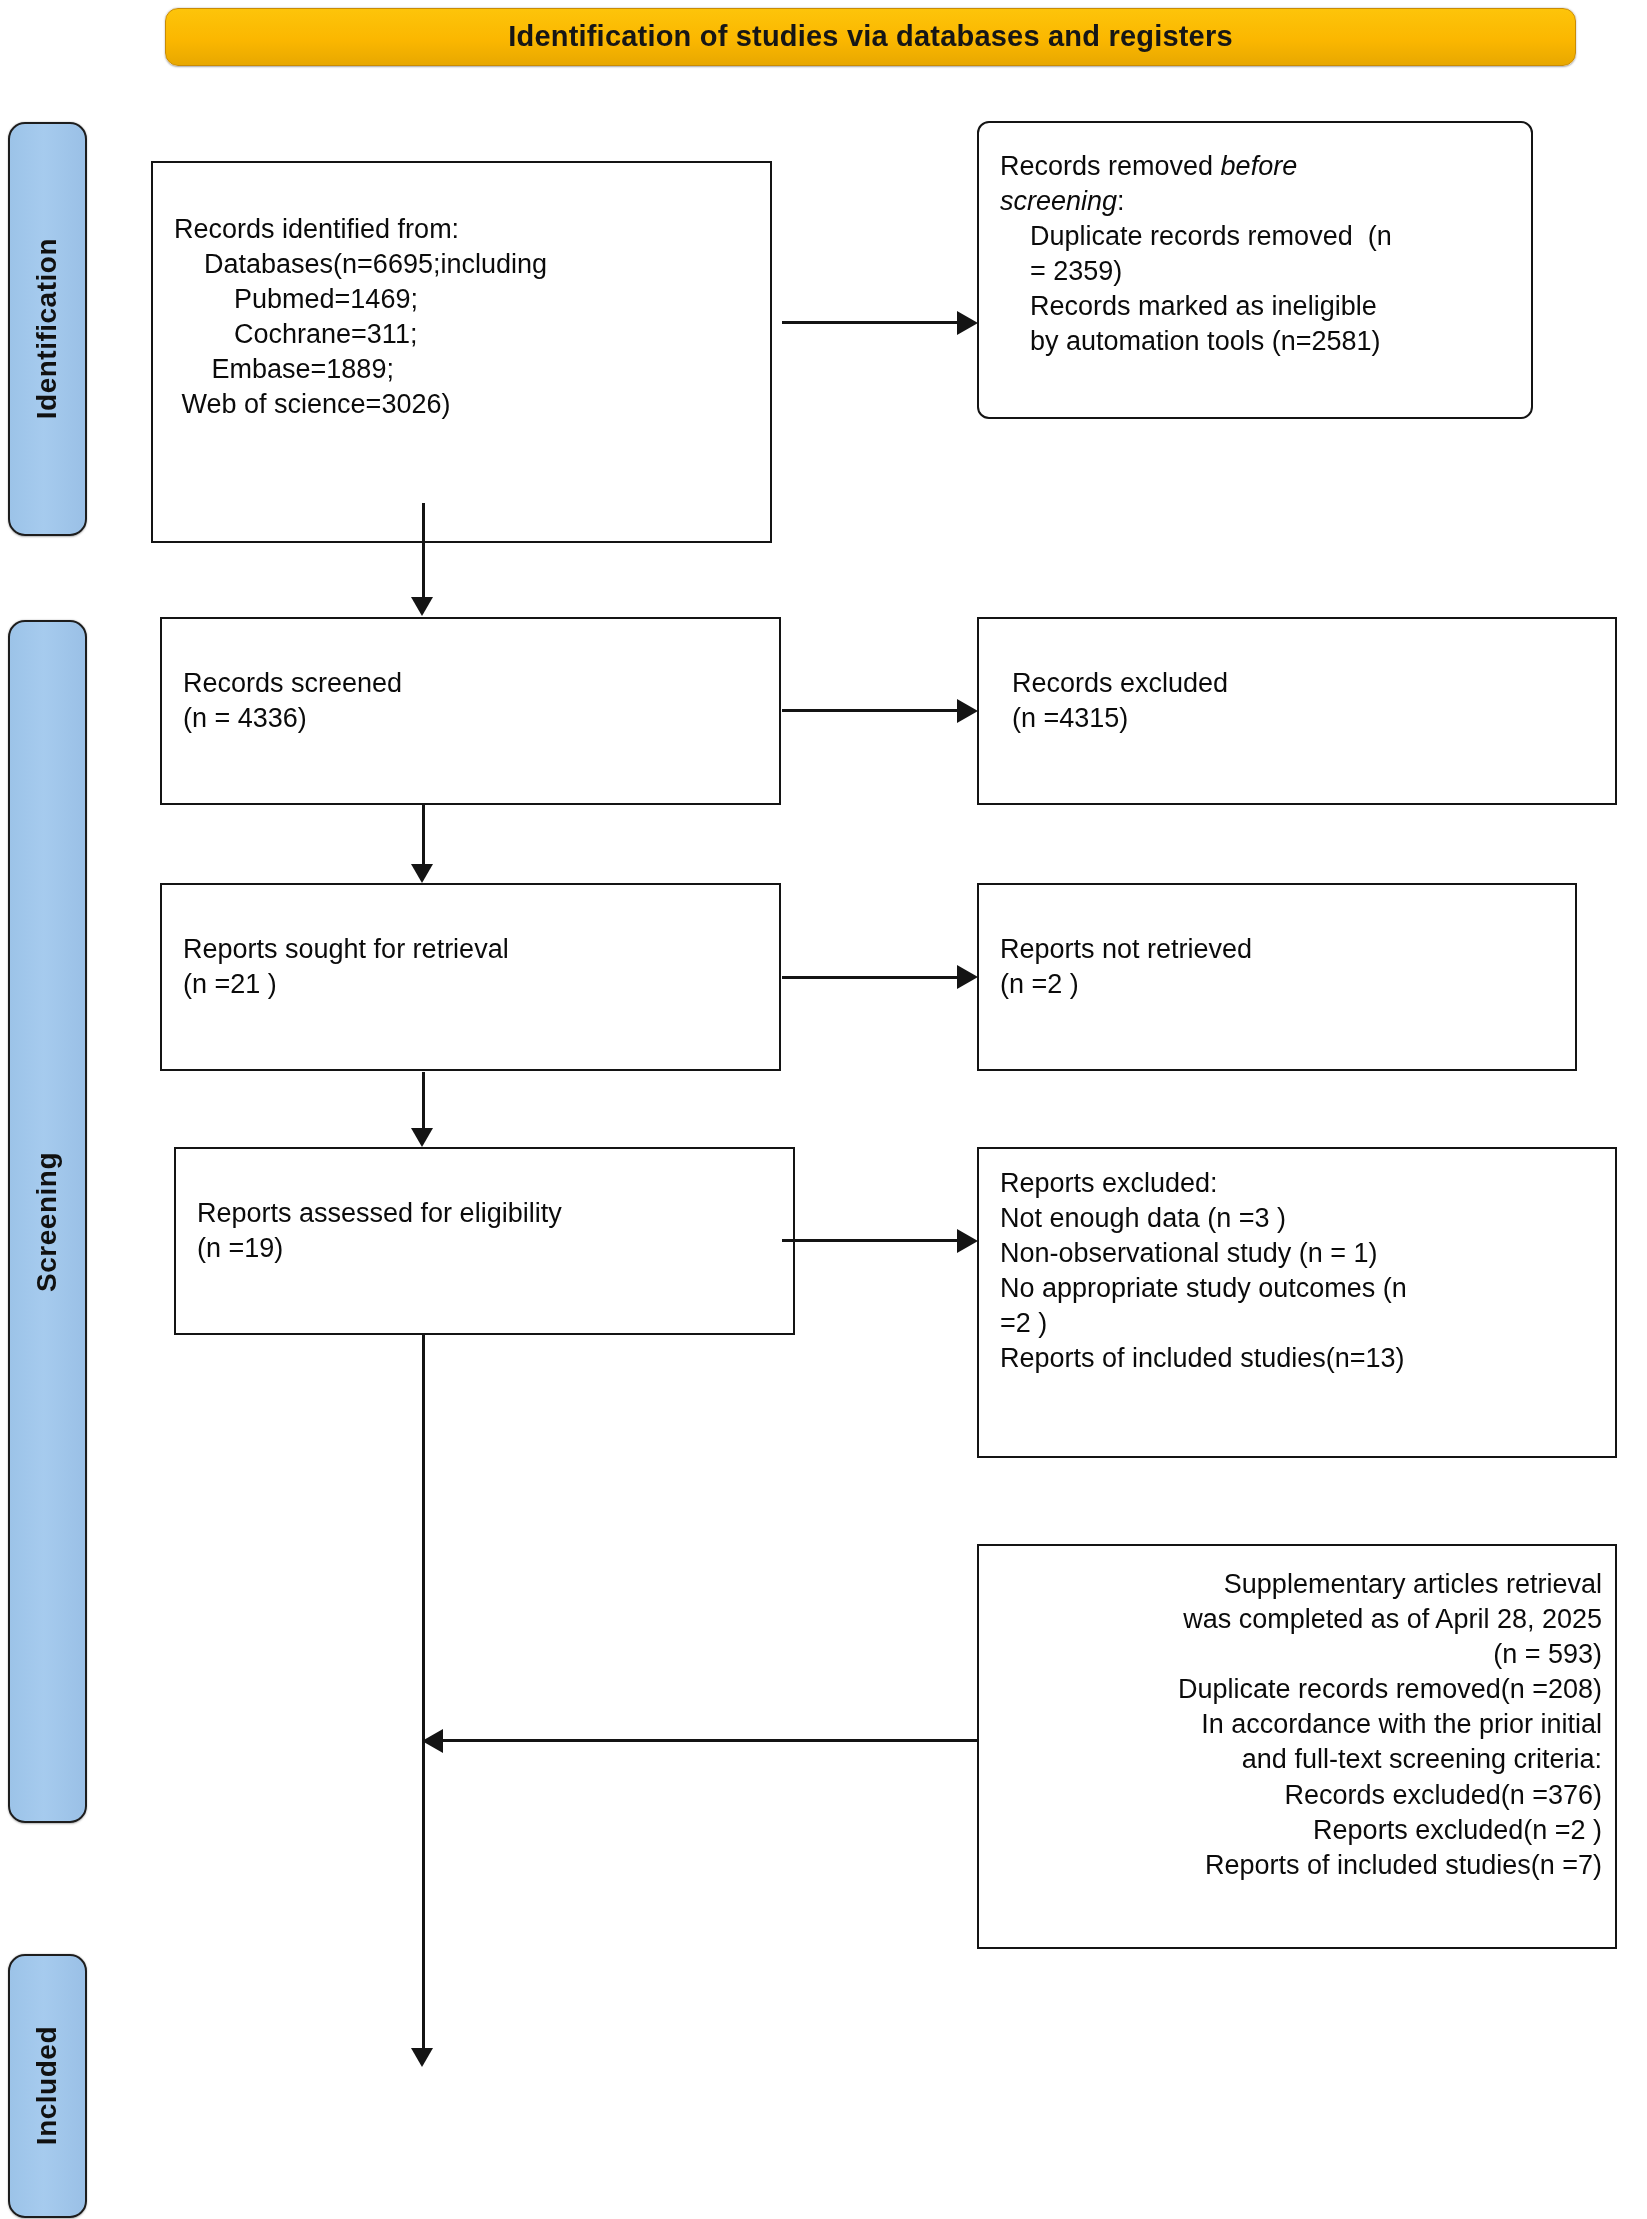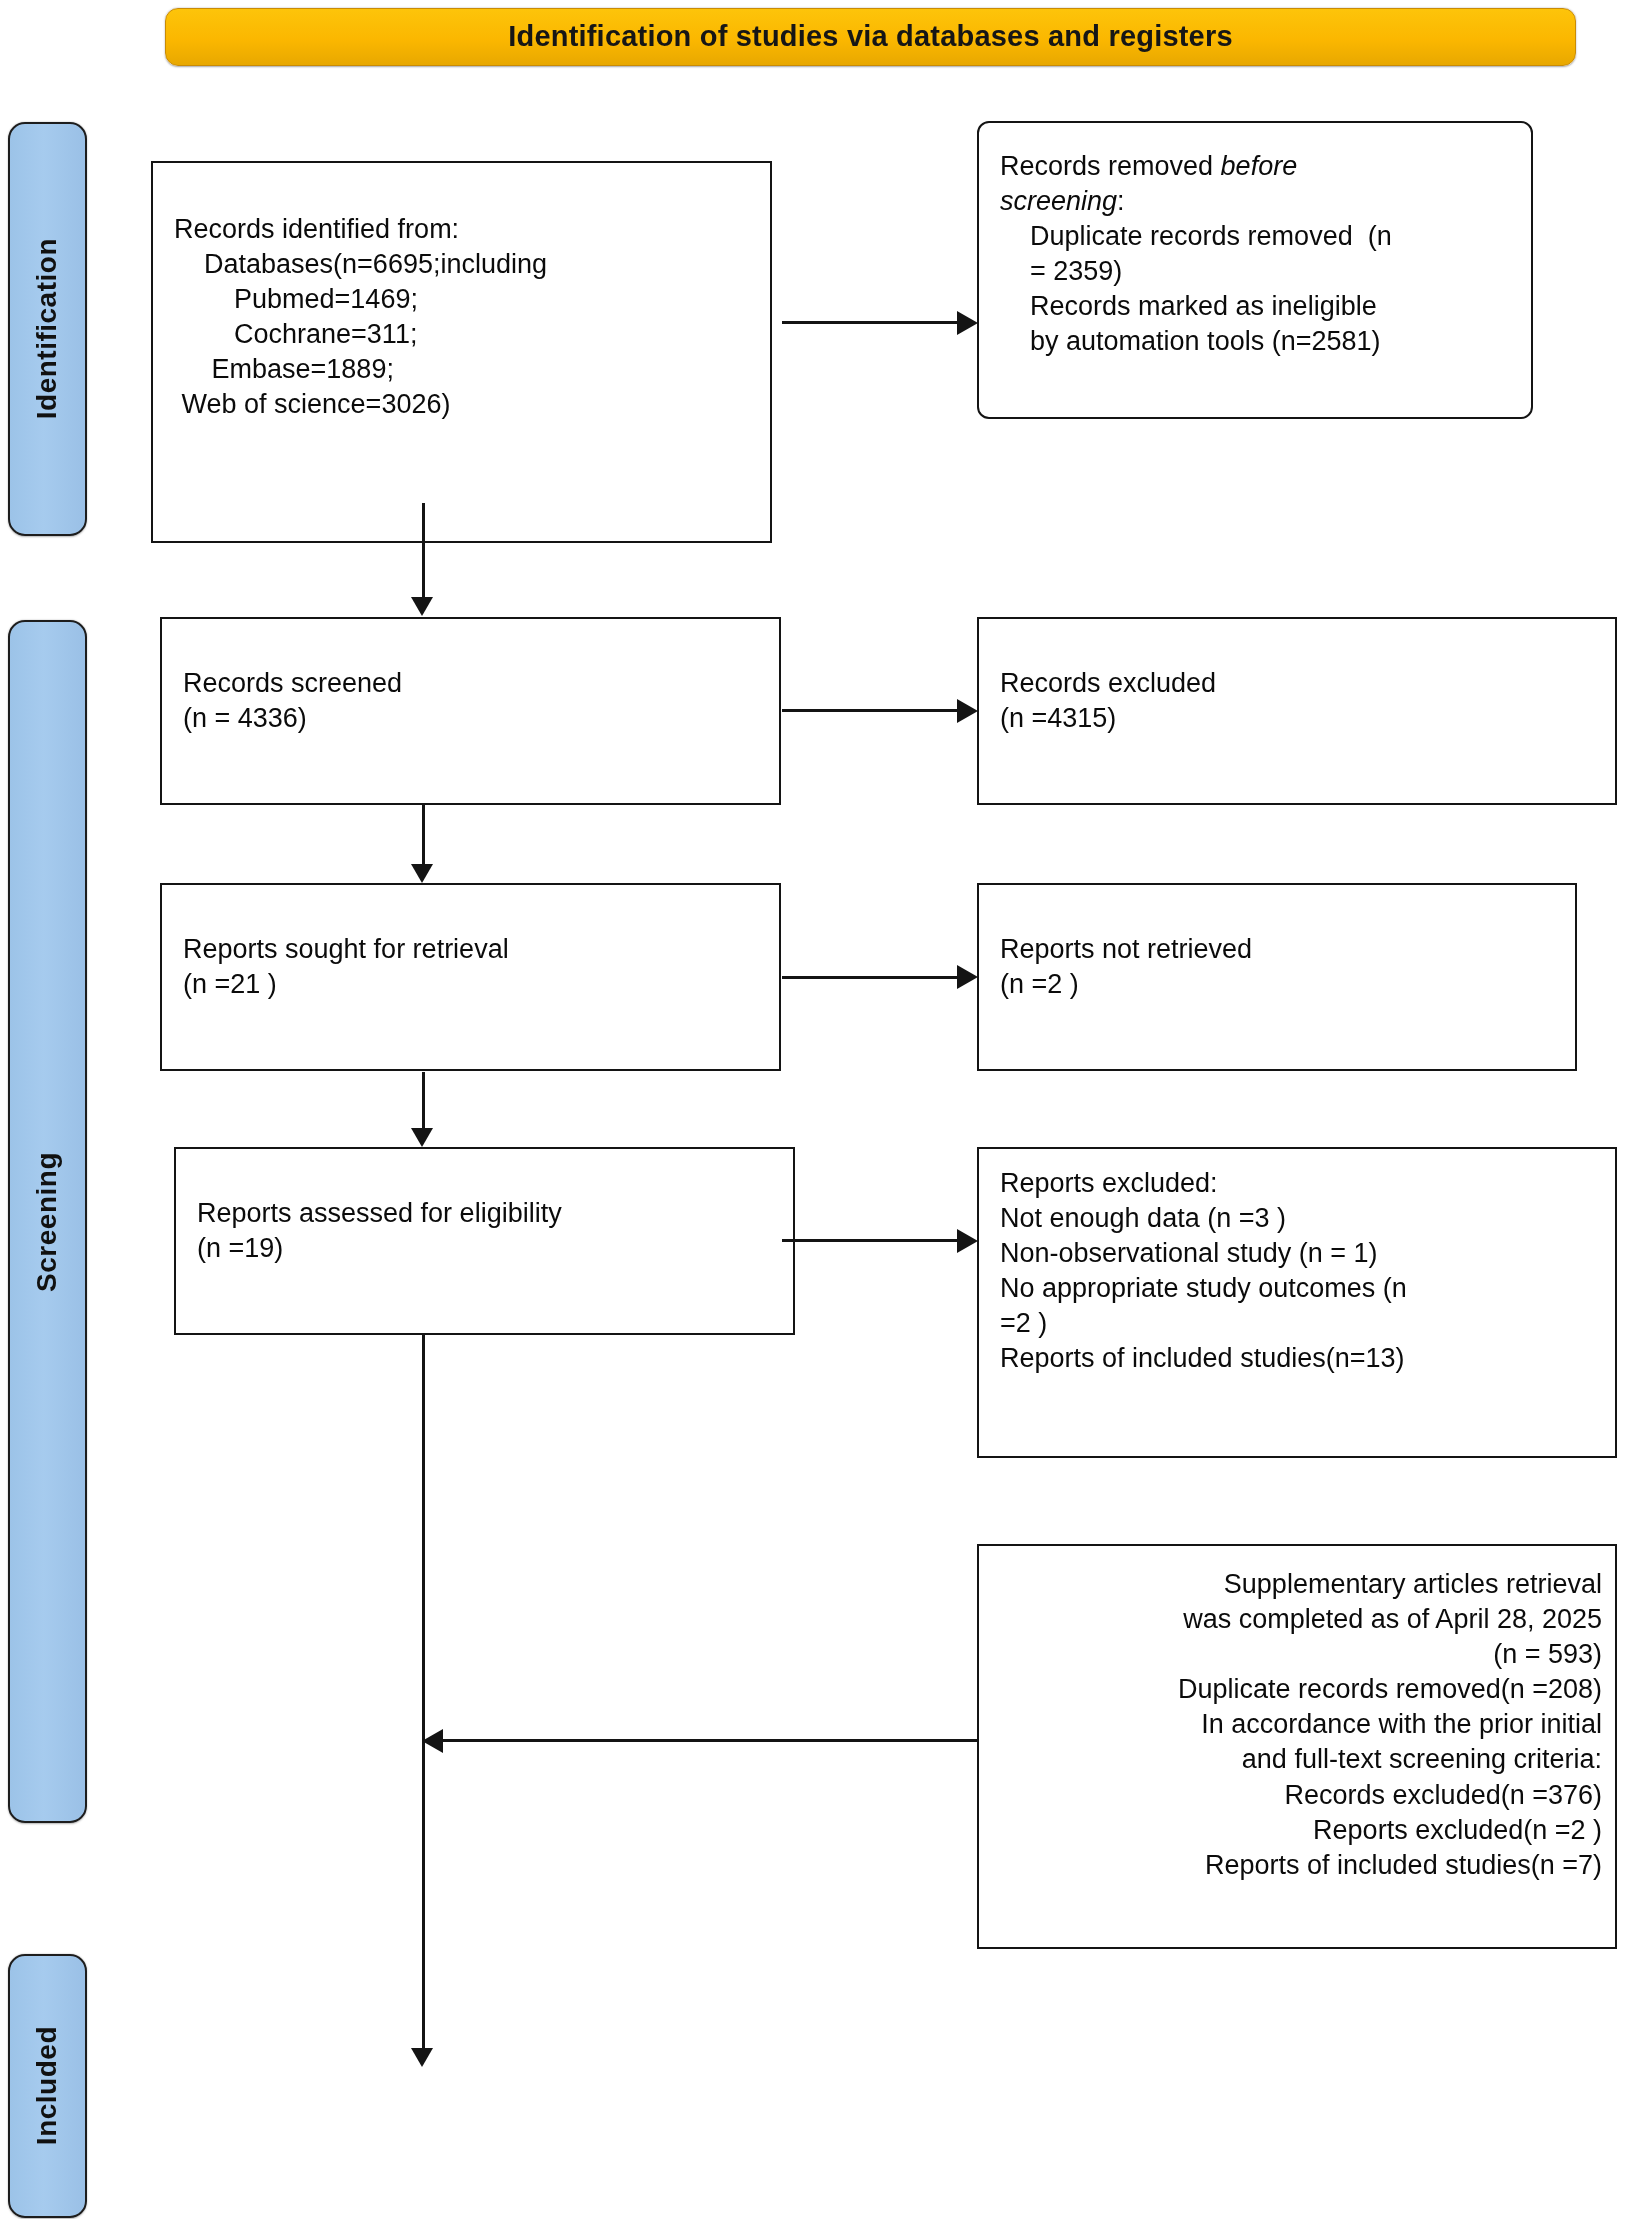--- a/index.html
+++ b/index.html
@@ -66,21 +66,21 @@
   
   #box-identified{left:151px;top:121px;width:621px;height:382px;margin-top:40px;}
   #box-identified .box-text{top:49px;}
   #box-removed{left:977px;top:121px;width:556px;height:298px;border-radius:12px;}
   #box-removed .box-text{top:26px;}
 
   
   #box-screened{left:160px;top:617px;width:621px;height:188px;}
   #box-screened .box-text{top:47px;}
   #box-excluded{left:977px;top:617px;width:640px;height:188px;}
-  #box-excluded .box-text{top:47px;}
+  #box-excluded .box-text{top:47px;margin-left:12px;}
 
   
   #box-sought{left:160px;top:883px;width:621px;height:188px;}
   #box-sought .box-text{top:47px;}
   #box-not-retrieved{left:977px;top:883px;width:600px;height:188px;}
   #box-not-retrieved .box-text{top:47px;}
 
   
   #box-assessed{left:174px;top:1147px;width:621px;height:188px;}
   #box-assessed .box-text{top:47px;}

